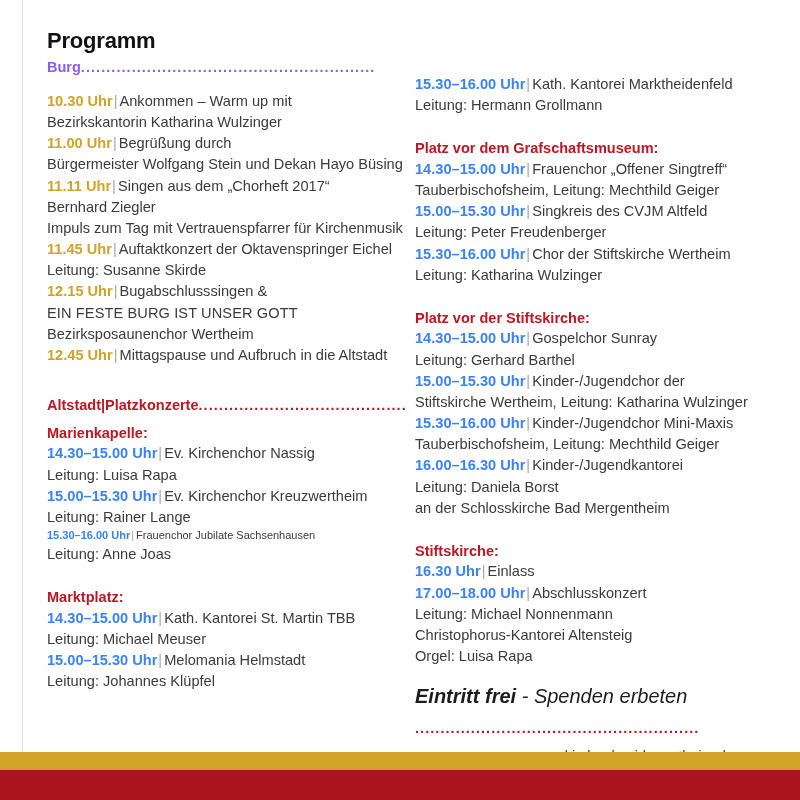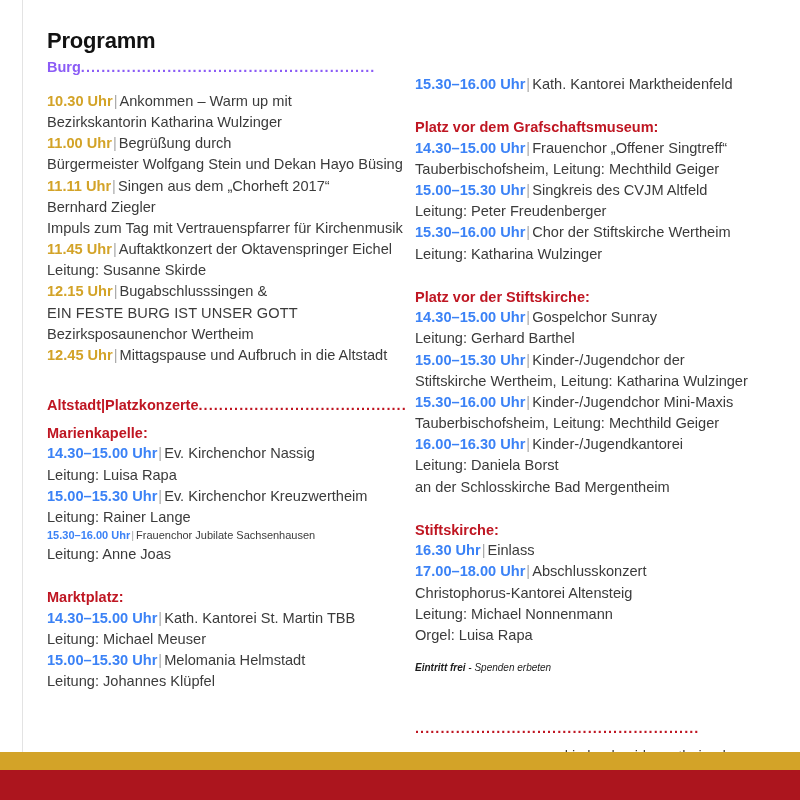--- a/index.html
+++ b/index.html
@@ -84,21 +84,21 @@
     color: #3b3b3b;
     white-space: nowrap;
   }
   .t-gold { color: #d3a328; font-weight: bold; }
   .t-red  { color: #3b82f6; font-weight: bold; }
   .sep    { color: #a8a8a8; font-weight: normal; padding: 0 2px 0 1px; }
 
   .caps { letter-spacing: 0.1px; }
 
   .free-line {
-    font-size: 10px;
+    font-size: 20px;
     line-height: 1.45;
     color: #1c1c1c;
     white-space: nowrap;
   }
   .free-line .bi { font-weight: bold; font-style: italic; }
   .free-line .it { font-style: italic; }
 
   .spacer-sm { height: 9px; }
   .spacer-md { height: 15px; }
   .spacer-lg { height: 22px; }
@@ -201,20 +201,21 @@
     <div class="line"><span>Leitung: Michael Meuser</span></div>
     <div class="line"><span class="t-red">15.00–15.30 Uhr</span><span class="sep">|</span><span>Melomania Helmstadt</span></div>
     <div class="line"><span>Leitung: Johannes Klüpfel</span></div>
   </div>
 
   <div class="col col-right">
 
     <div style="height:74px"></div>
 
     <div class="line"><span class="t-red">15.30–16.00 Uhr</span><span class="sep">|</span><span>Kath. Kantorei Marktheidenfeld</span></div>
+    <div class="line"><span>Leitung: Hermann Grollmann</span></div>
 
     <div class="spacer-lg"></div>
 
     <div class="venue">Platz vor dem Grafschaftsmuseum:</div>
     <div class="line"><span class="t-red">14.30–15.00 Uhr</span><span class="sep">|</span><span>Frauenchor „Offener Singtreff“</span></div>
     <div class="line"><span>Tauberbischofsheim, Leitung: Mechthild Geiger</span></div>
     <div class="line"><span class="t-red">15.00–15.30 Uhr</span><span class="sep">|</span><span>Singkreis des CVJM Altfeld</span></div>
     <div class="line"><span>Leitung: Peter Freudenberger</span></div>
     <div class="line"><span class="t-red">15.30–16.00 Uhr</span><span class="sep">|</span><span>Chor der Stiftskirche Wertheim</span></div>
     <div class="line"><span>Leitung: Katharina Wulzinger</span></div>
@@ -230,22 +231,22 @@
     <div class="line"><span>Tauberbischofsheim, Leitung: Mechthild Geiger</span></div>
     <div class="line"><span class="t-red">16.00–16.30 Uhr</span><span class="sep">|</span><span>Kinder-/Jugendkantorei</span></div>
     <div class="line"><span>Leitung: Daniela Borst</span></div>
     <div class="line"><span>an der Schlosskirche Bad Mergentheim</span></div>
 
     <div class="spacer-lg"></div>
 
     <div class="venue">Stiftskirche:</div>
     <div class="line"><span class="t-red">16.30 Uhr</span><span class="sep">|</span><span>Einlass</span></div>
     <div class="line"><span class="t-red">17.00–18.00 Uhr</span><span class="sep">|</span><span>Abschlusskonzert</span></div>
+    <div class="line"><span>Leitung: Michael Nonnenmann</span></div>
     <div class="line"><span>Christophorus-Kantorei Altensteig</span></div>
-    <div class="line"><span>Leitung: Michael Nonnenmann</span></div>
     <div class="line"><span>Orgel: Luisa Rapa</span></div>
 
     <div class="spacer-md"></div>
 
     <div class="free-line"><span class="bi">Eintritt frei</span><span class="it"> - Spenden erbeten</span></div>
   </div>
 
 </div>
 
 <div class="footer-dots">........................................................</div>

